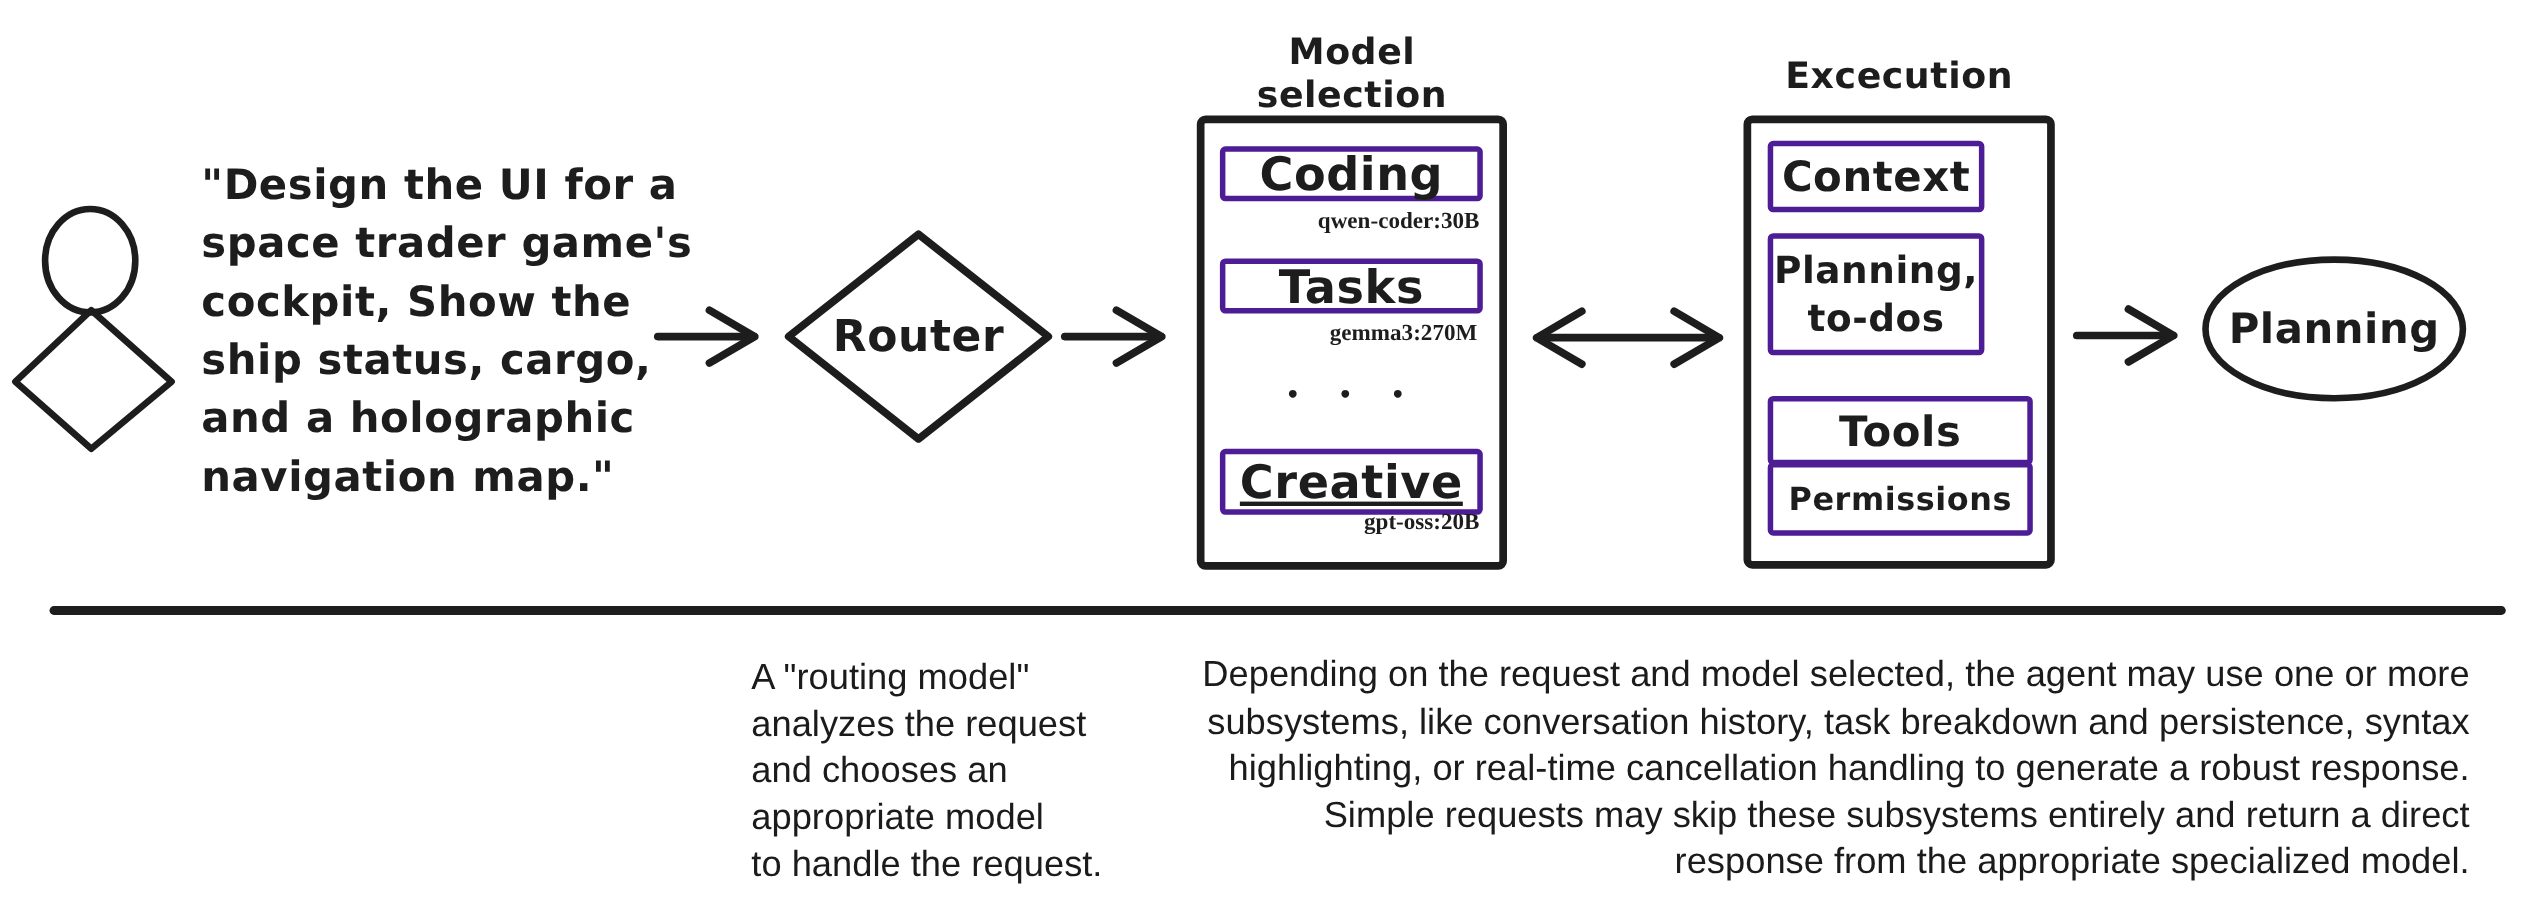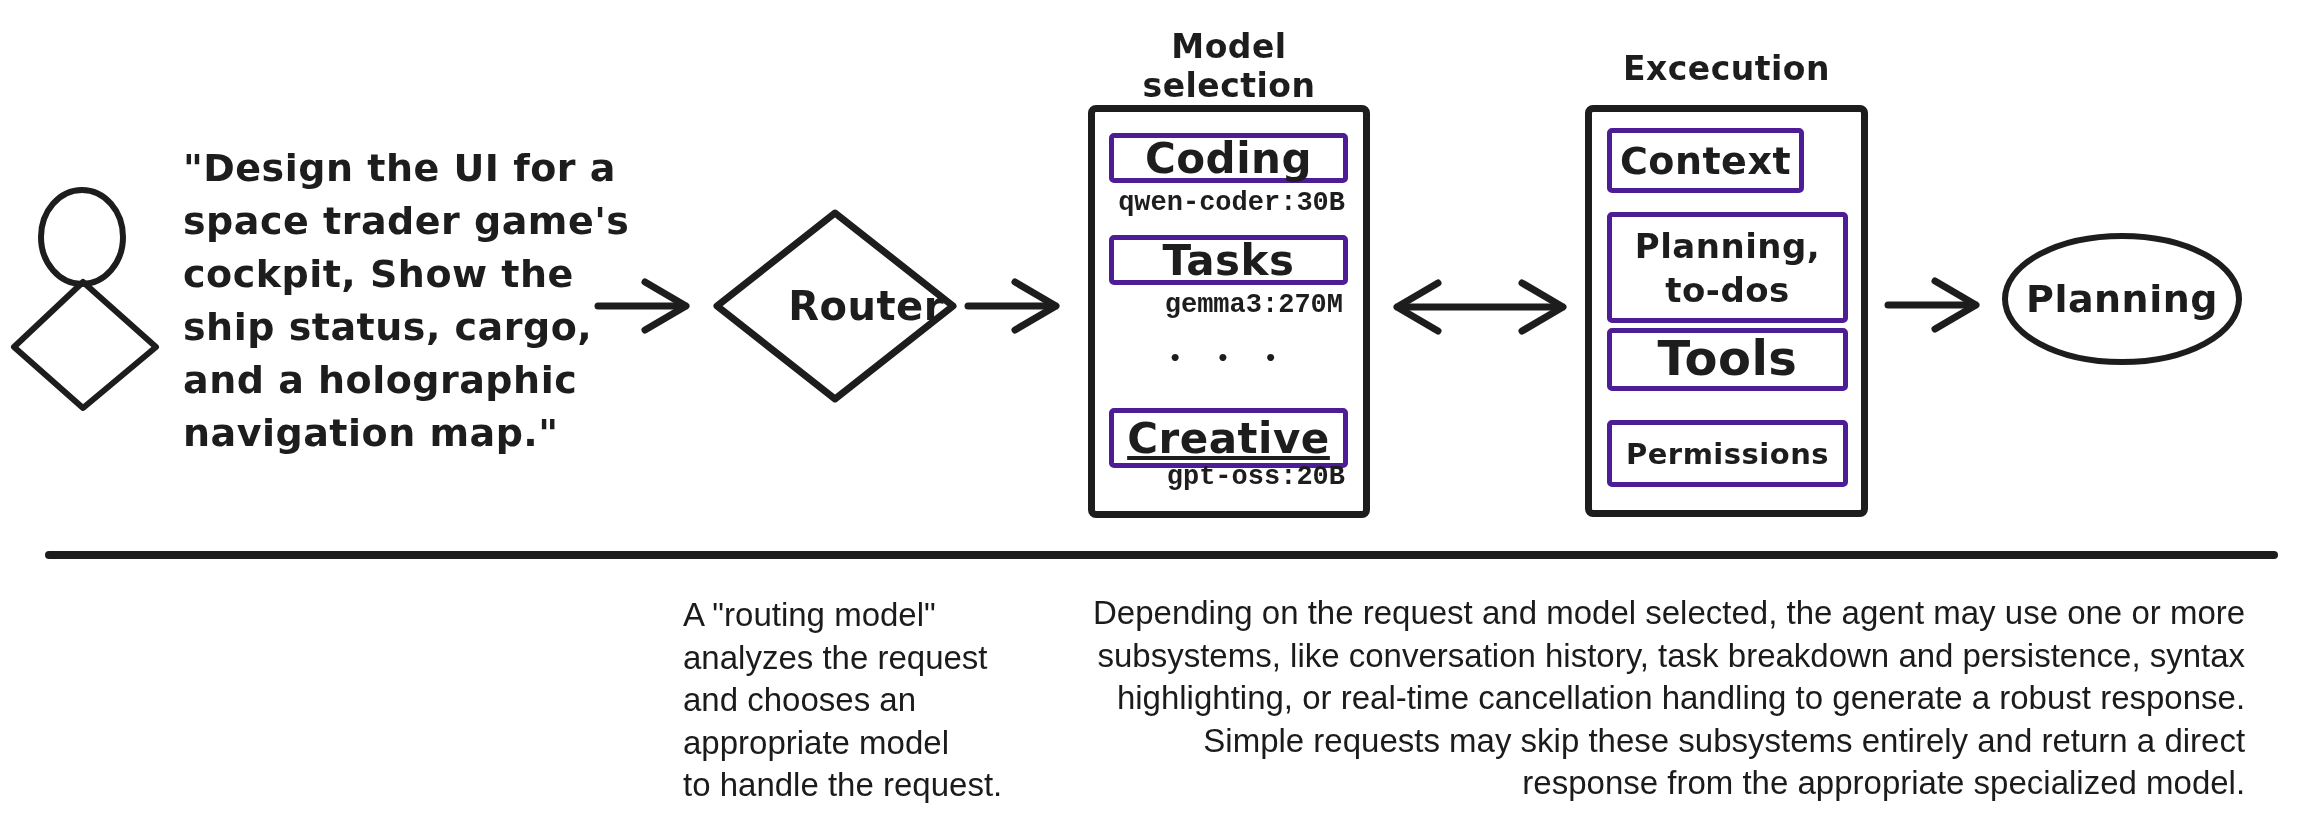--- a/index.html
+++ b/index.html
@@ -28,22 +28,22 @@
   .node-label{white-space:pre;}
   .outer-box{
     border:7px solid #1d1d1d;border-radius:8px;background:#ffffff;
   }
   .inner-box{
     border:5px solid #4c1d95;border-radius:5px;background:#ffffff;
   }
   .section-title{font-size:33px;}
   .slot-label{font-size:42px;}
   .model-name{
-    font-family:Liberation Mono, monospace;
-    font-weight:700;font-size:27px;color:#1d1d1d;
+    font-family:Liberation Serif, serif;
+    font-weight:700;font-size:21px;color:#1d1d1d;
     text-align:right;
   }
   .dots{
     font-size:20px;letter-spacing:14px;text-align:center;
     font-family:"DejaVu Sans",sans-serif;font-weight:700;
   }
   .divider{background:#1d1d1d;border-radius:4px;}
   .caption{
     font-size:33px;line-height:42.5px;
     color:#1b1b1b;white-space:pre;
@@ -88,21 +88,21 @@
     <ellipse cx="2122" cy="299" rx="117" ry="63" fill="#ffffff" stroke="#1d1d1d" stroke-width="6"></ellipse>
   </svg>
 
   <div class="abs hand quote">"Design the UI for a
 space trader game's
 cockpit, Show the
 ship status, cargo,
 and a holographic
 navigation map."</div>
 
-  <div class="abs hand center node-label" style="left:756px;top:281px;width:220px;height:50px;font-size:40px;text-align:center;">Router</div>
+  <div class="abs hand center node-label" style="left:725px;top:281px;width:220px;height:50px;font-size:40px;text-align:center;">Router</div>
 
   <div class="abs hand center section-title" style="left:1088px;top:46px;width:282px;height:40px;">Model selection</div>
 
   <div class="abs outer-box" style="left:1088px;top:105px;width:282px;height:413px;"></div>
 
   <div class="abs inner-box center hand slot-label" style="left:1109px;top:133px;width:239px;height:50px;">
     <span>Coding</span>
   </div>
   <div class="abs model-name" style="left:1100px;top:188px;width:245px;height:28px;">qwen-coder:30B</div>
 
@@ -119,26 +119,26 @@
   <div class="abs model-name" style="left:1100px;top:462px;width:245px;height:28px;">gpt-oss:20B</div>
 
   <div class="abs hand center section-title" style="left:1585px;top:50px;width:283px;height:36px;">Excecution</div>
 
   <div class="abs outer-box" style="left:1585px;top:105px;width:283px;height:412px;"></div>
 
   <div class="abs inner-box center hand" style="left:1607px;top:128px;width:197px;height:65px;font-size:38px;">
     <span>Context</span>
   </div>
 
-  <div class="abs inner-box center hand node-label" style="left:1607px;top:212px;width:241px;height:111px;font-size:34px;line-height:44px;">
+  <div class="abs inner-box center hand node-label" style="left:1607px;top:212px;width:197px;height:111px;font-size:34px;line-height:44px;">
     <span class="node-label">Planning,
 to-dos</span>
   </div>
 
-  <div class="abs inner-box center hand" style="left:1607px;top:328px;width:241px;height:63px;font-size:48px;align-items:flex-end;">
+  <div class="abs inner-box center hand" style="left:1607px;top:360px;width:241px;height:63px;font-size:38px;">
     <span>Tools</span>
   </div>
 
   <div class="abs inner-box center hand" style="left:1607px;top:420px;width:241px;height:67px;font-size:29px;">
     <span>Permissions</span>
   </div>
 
   <div class="abs hand center" style="left:2005px;top:274px;width:234px;height:50px;font-size:38px;">Planning</div>
 
   <div class="abs divider" style="left:45px;top:551px;width:2233px;height:8px;"></div>

